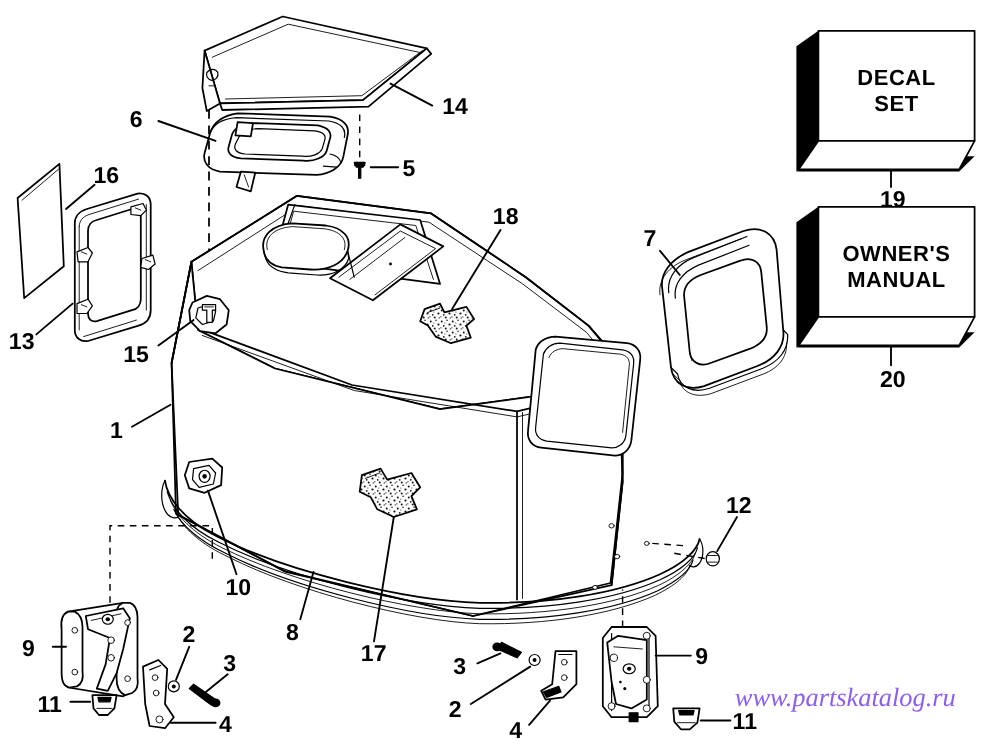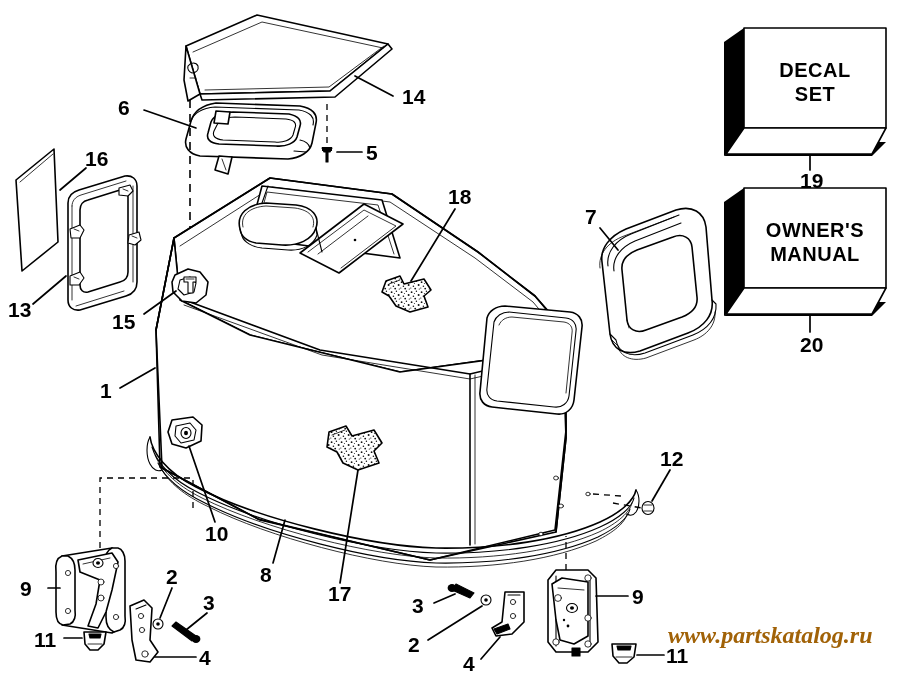--- a/index.html
+++ b/index.html
@@ -12,22 +12,22 @@
   .ln-thin{fill:none;stroke:#000;stroke-width:1.1;stroke-linecap:round;stroke-linejoin:round;}
   .ln-hair{fill:none;stroke:#000;stroke-width:0.8;stroke-linecap:round;stroke-linejoin:round;}
   .leader{fill:none;stroke:#000;stroke-width:1.7;stroke-linecap:round;}
   .dash{fill:none;stroke:#000;stroke-width:1.6;stroke-dasharray:8 6;stroke-linecap:butt;}
   .dash-s{fill:none;stroke:#000;stroke-width:1.3;stroke-dasharray:6 5;stroke-linecap:butt;}
   .fillw{fill:#ffffff;}
   .fillk{fill:#000000;}
   .num{font-family:"Liberation Sans", sans-serif;font-weight:bold;font-size:21px;fill:#000;}
   .boxtxt{font-family:"Liberation Sans", sans-serif;font-weight:bold;font-size:20px;fill:#000;
           letter-spacing:0.5px;}
-  .wm{position:absolute;font-family:"Liberation Serif", serif;font-weight:bold;font-style:italic;
-      font-size:24px;color:#a16207;white-space:nowrap;letter-spacing:0px;}
+  .wm{position:absolute;font-family:"Liberation Serif", serif;font-weight:normal;font-style:italic;
+      font-size:24px;color:#8b5cf6;white-space:nowrap;letter-spacing:0px;}
 </style>
 </head>
 <body>
 
 <div id="stage">
 
 <svg id="diagram" viewBox="0 0 900 675">
 
   <defs>
 

